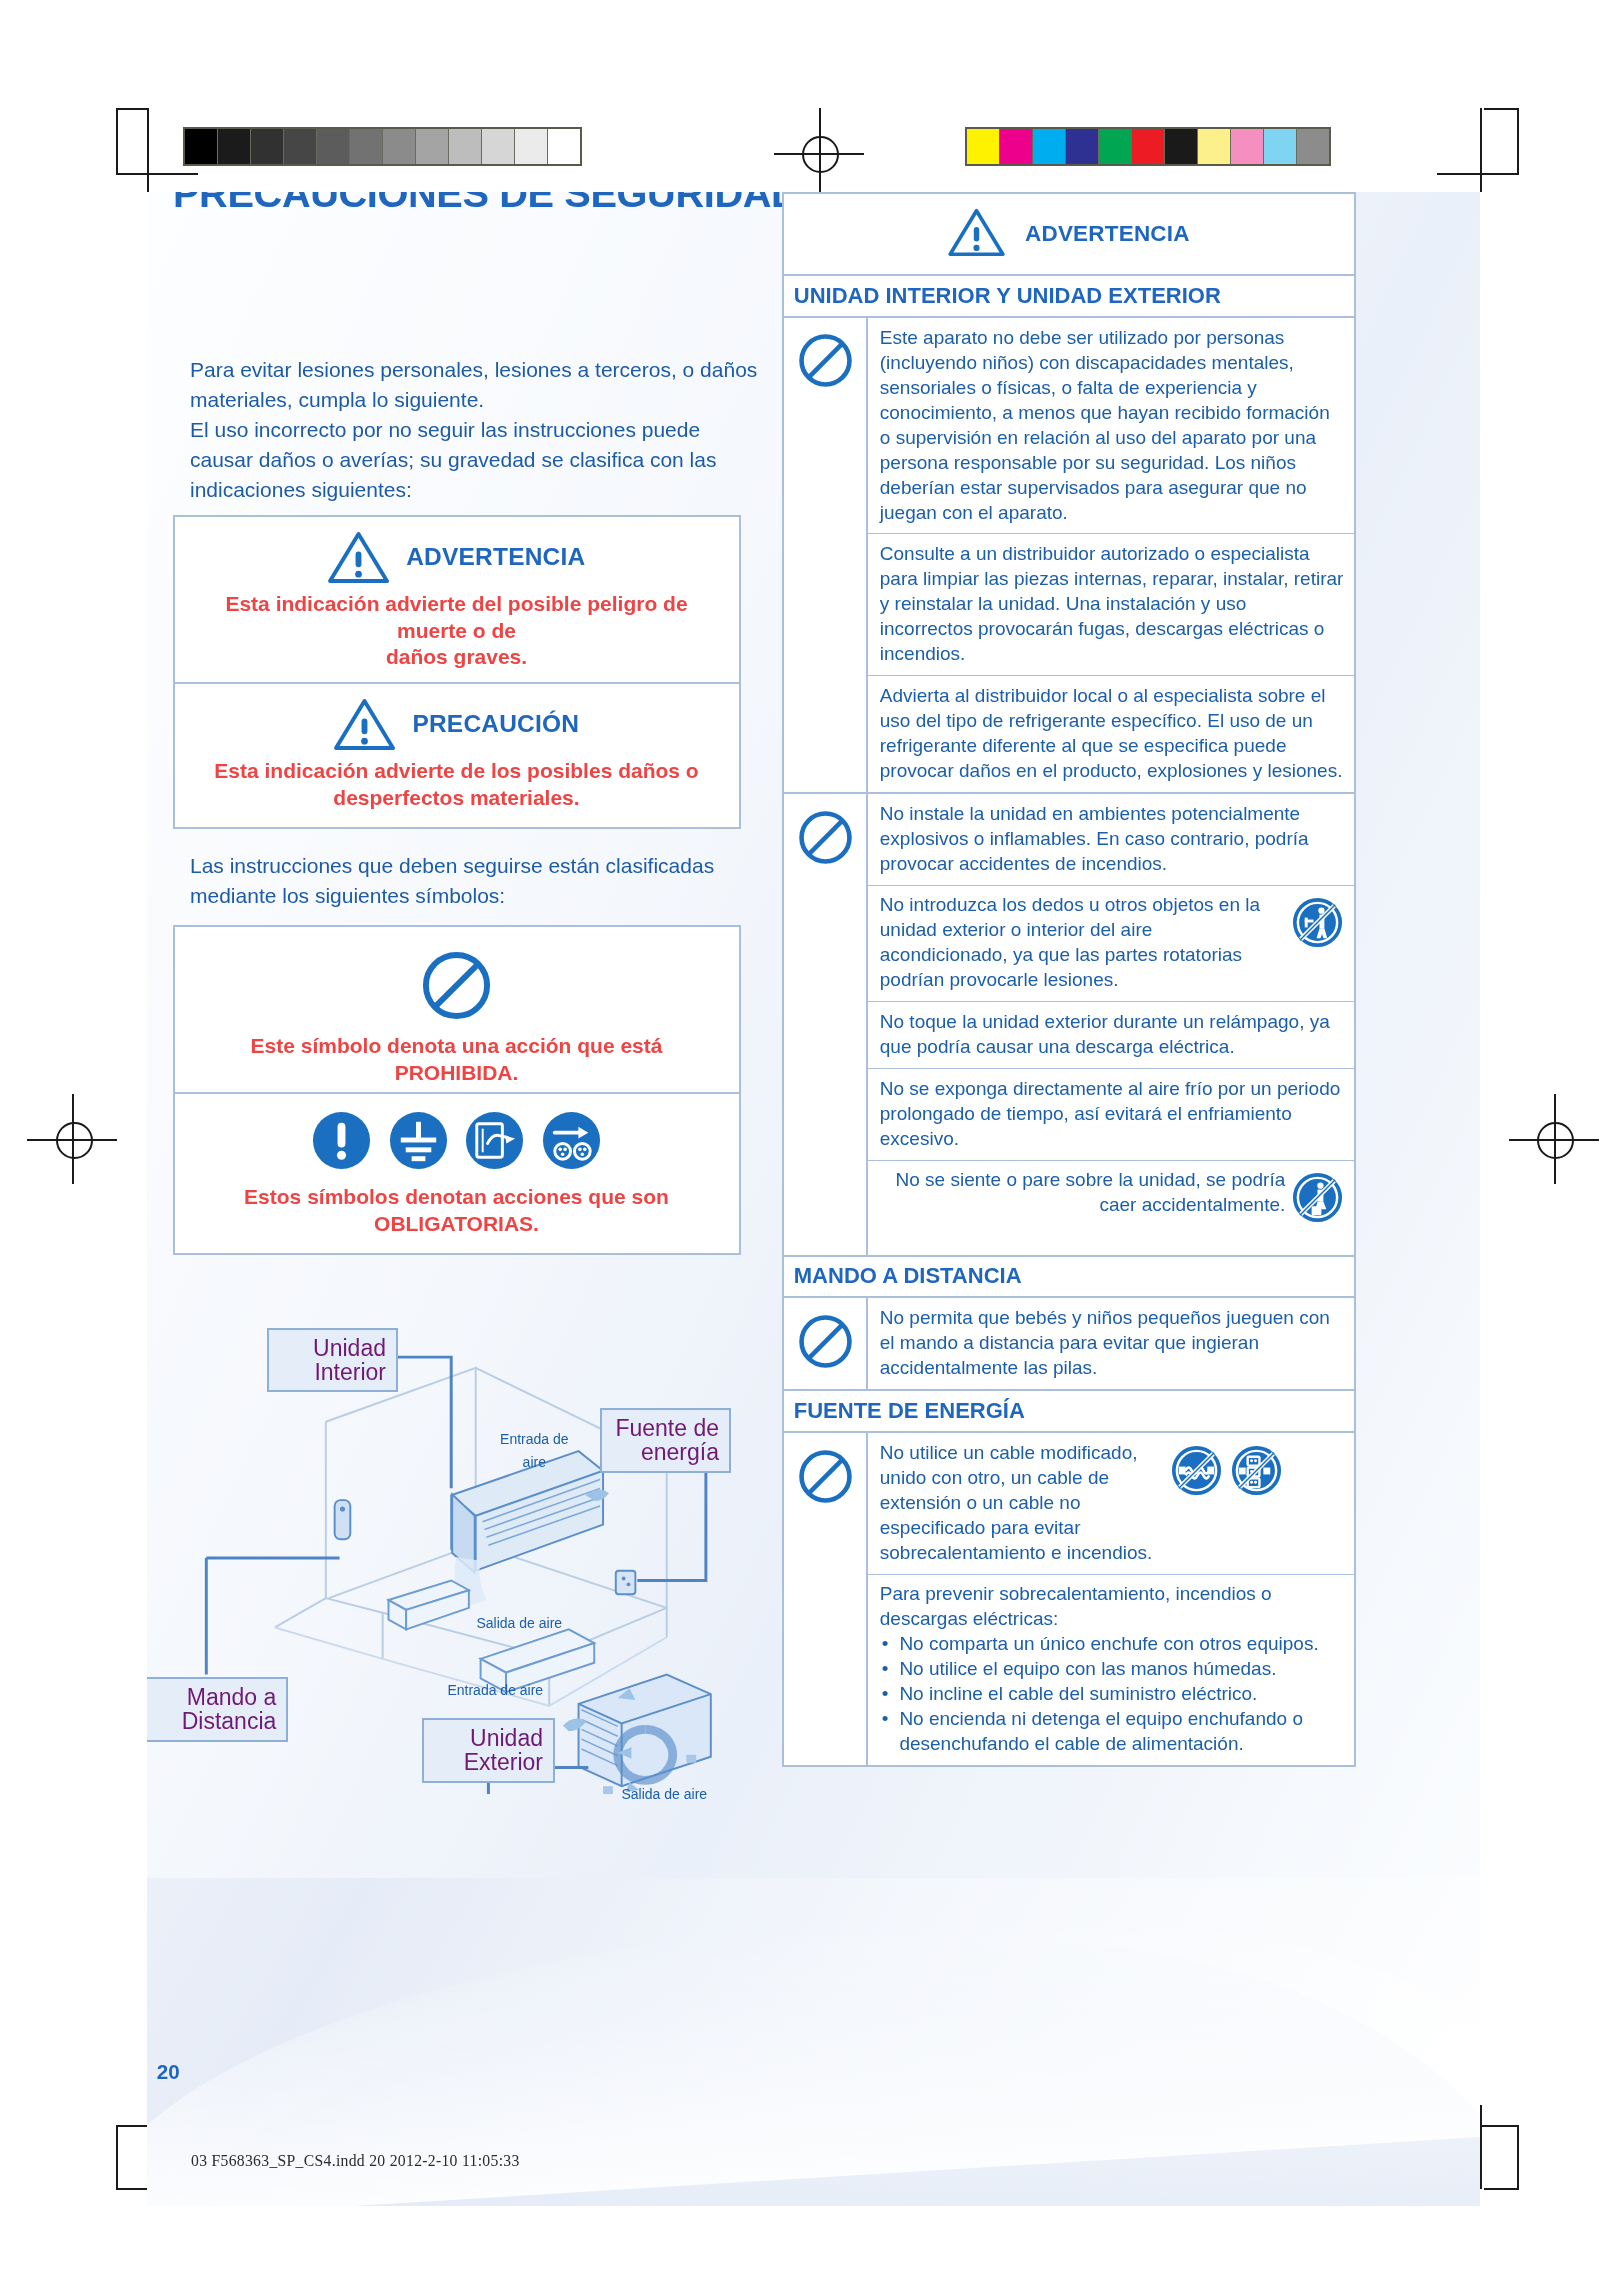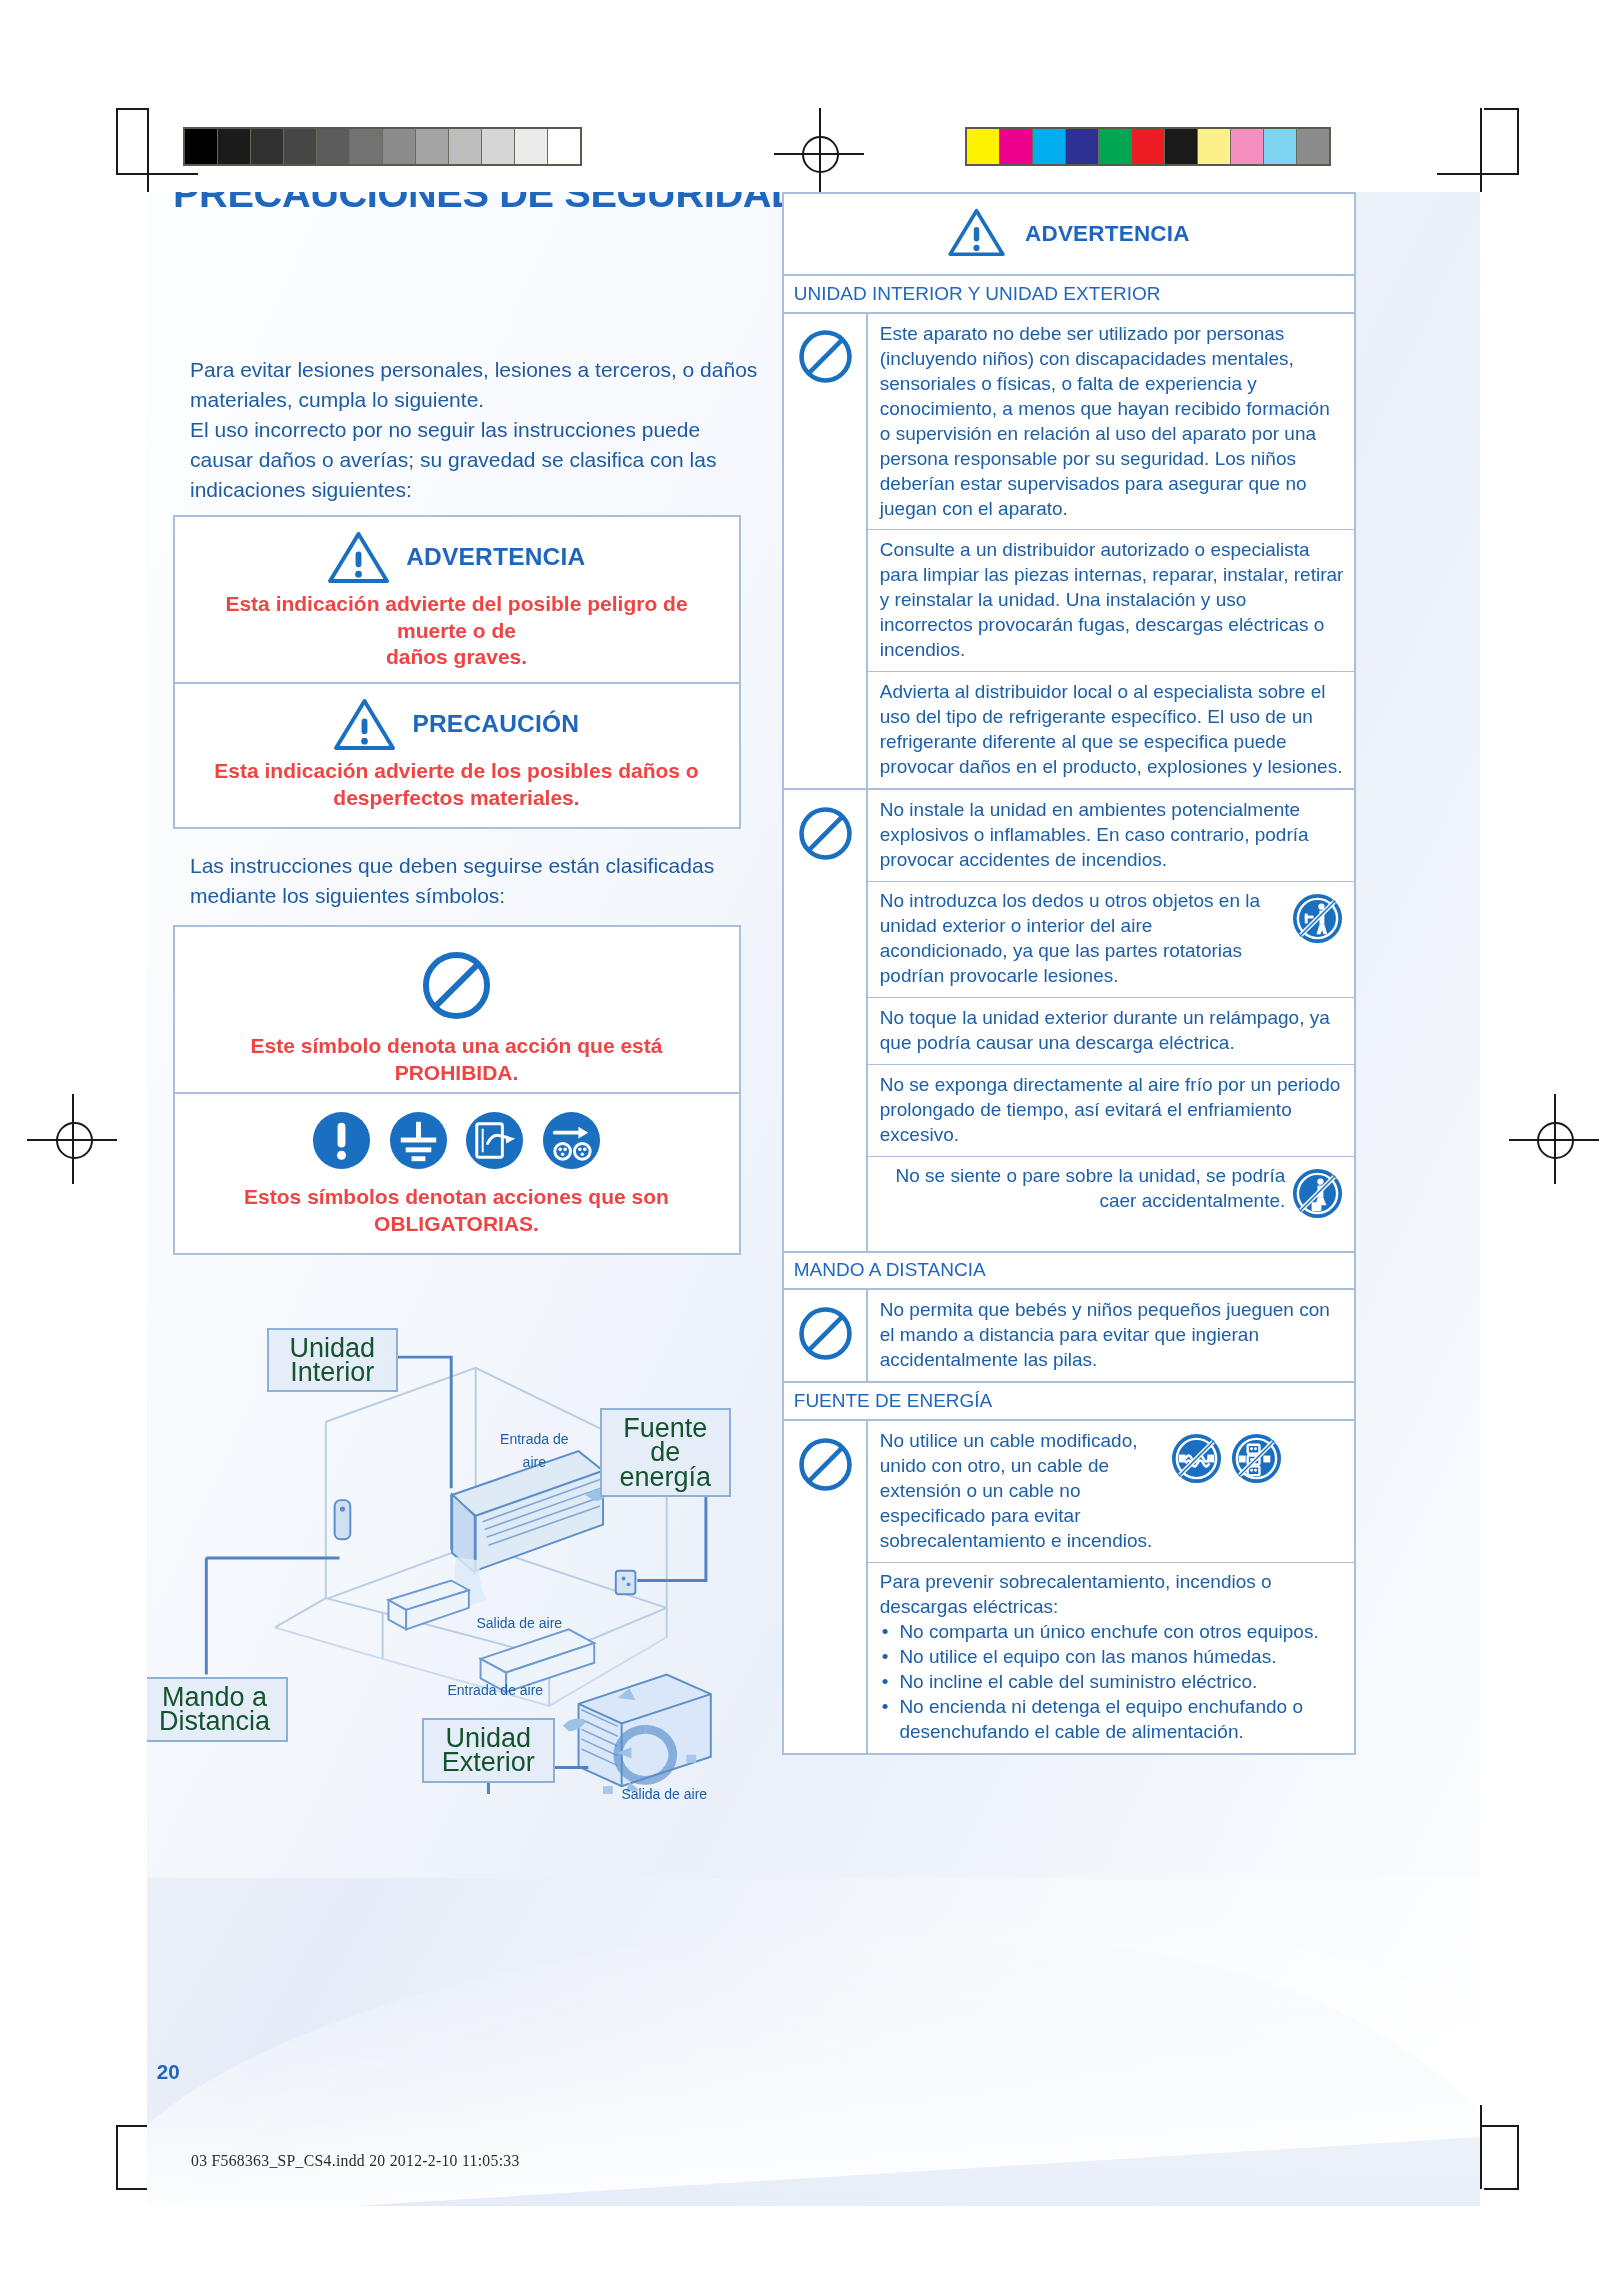--- a/index.html
+++ b/index.html
@@ -55,31 +55,31 @@
 
   .tri{width:61px;height:53px;position:relative;flex:0 0 auto;}
   .tri svg{display:block;}
 
   .prohib{width:73px;height:73px;}
   .oblig{display:flex;gap:15.7px;justify-content:center;padding-top:15.7px;}
   .oblig .ic{width:61px;height:61px;}
 
   
   .diagram{position:absolute;left:9.8px;top:1122px;width:608px;height:480px;}
-  .dlabel{position:absolute;border:2px solid #8fb0d6;background:#e4edf8;color:#14532d;
-          font-size:27px;line-height:24.5px;text-align:center;padding:5.9px 9.8px;box-sizing:border-box;}
+  .dlabel{position:absolute;border:2px solid #8fb0d6;background:#e4edf8;color:#701a75;
+          font-size:23px;line-height:24.5px;text-align:right;padding:5.9px 9.8px;box-sizing:border-box;}
   .dtext{position:absolute;color:#1b5ea9;font-size:14px;line-height:22.5px;text-align:center;}
 
   
   .rcol{position:absolute;left:635px;top:0px;width:574px;}
   .warnhead{border:2px solid #aabfdc;background:#fff;height:84px;display:flex;
             align-items:center;justify-content:center;gap:15.7px;box-sizing:border-box;}
   .warnhead .wt{font-size:22.5px;font-weight:bold;color:#1f66bf;letter-spacing:0.2px;}
   .sechead{border:2px solid #aabfdc;border-top:none;background:#fff;padding:6.9px 9.8px;
-           font-size:19px;font-weight:normal;color:#1f66bf;box-sizing:border-box;}
+           font-size:22px;font-weight:bold;color:#1f66bf;box-sizing:border-box;}
   .grp{border:2px solid #aabfdc;border-top:none;display:flex;background:#fff;box-sizing:border-box;}
   .gicon{width:82px;flex:0 0 82px;border-right:2px solid #aabfdc;display:flex;
          justify-content:center;padding-top:13.7px;}
   .gitems{flex:1 1 auto;}
   .item{border-bottom:1px solid #aabfdc;padding:6.9px 9.8px 8.8px 11.8px;
         font-size:19px;line-height:25px;color:#1b5ea9;
         display:flex;align-items:flex-start;gap:5.9px;box-sizing:border-box;}
   .item:last-child{border-bottom:none;}
   .item .txt{flex:1 1 auto;}
   .item .aside{flex:0 0 auto;display:flex;gap:7.8px;padding-top:3.9px;}

